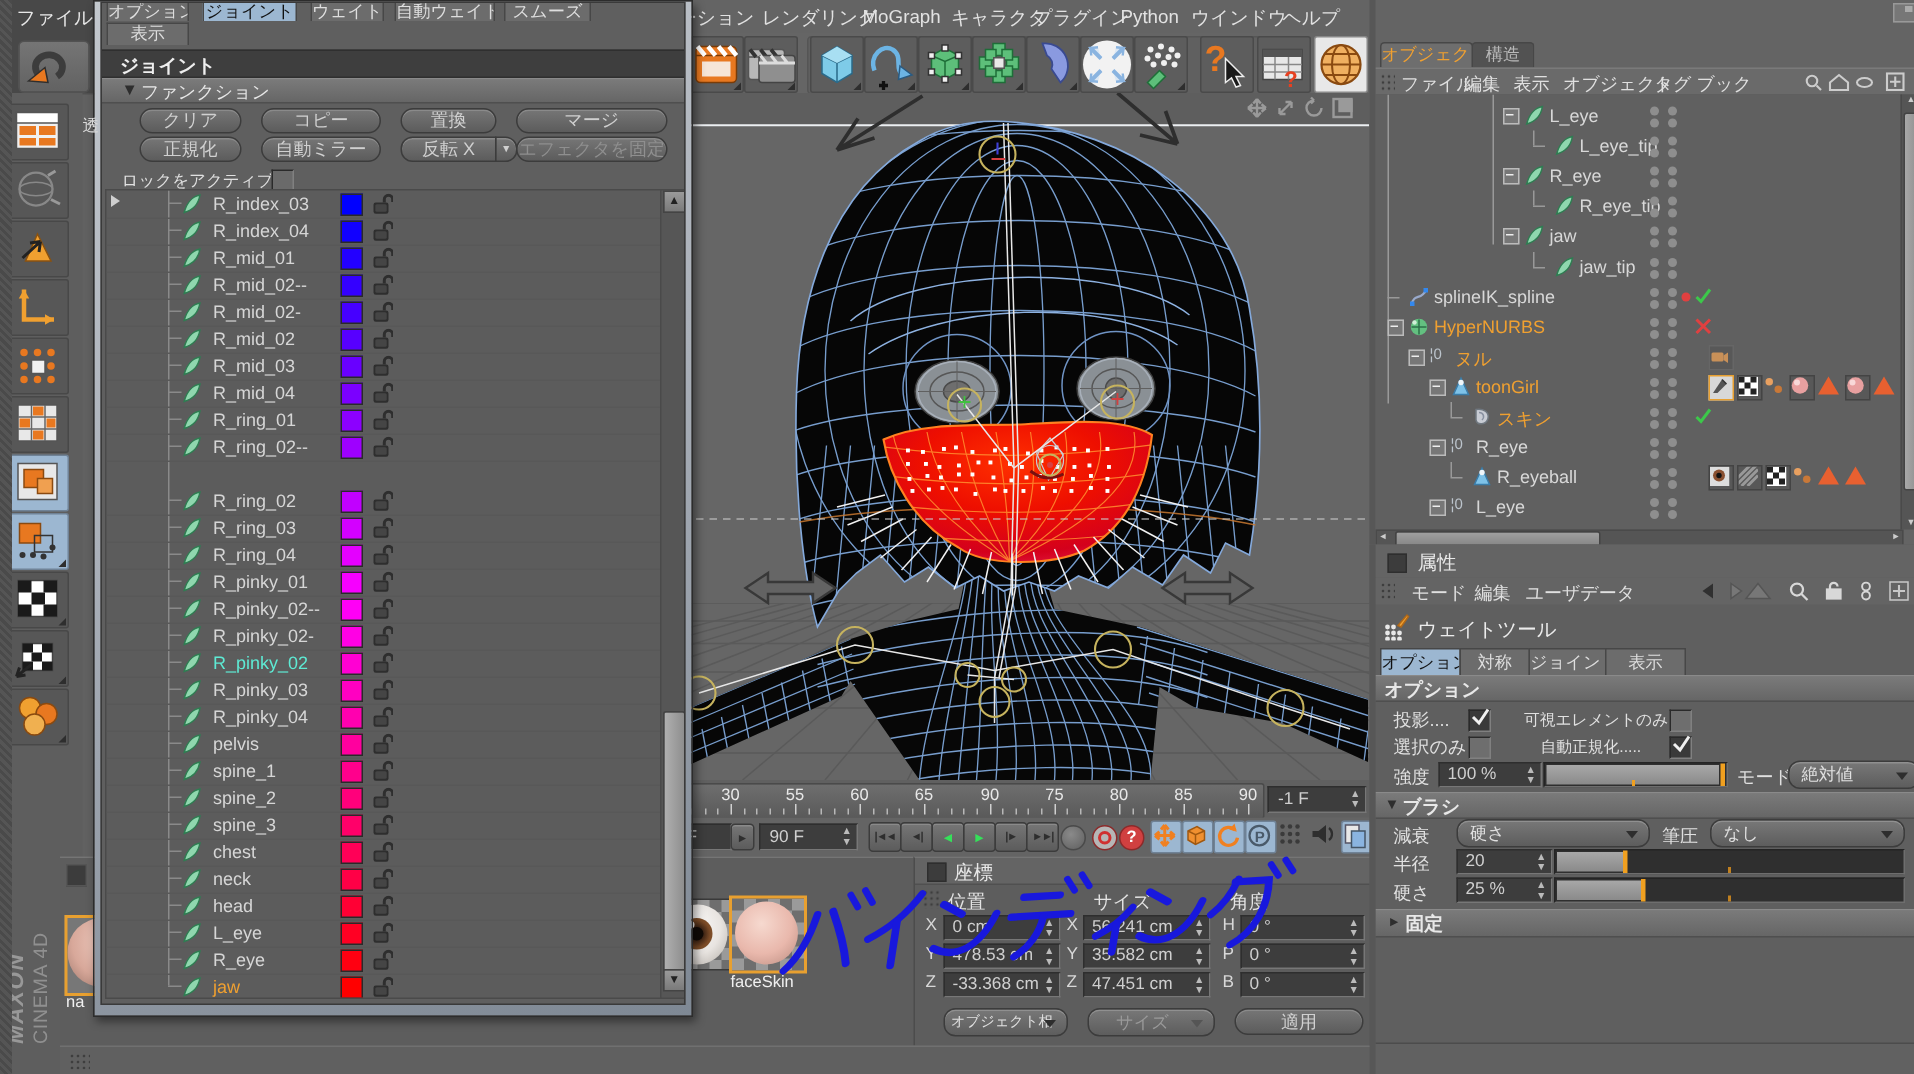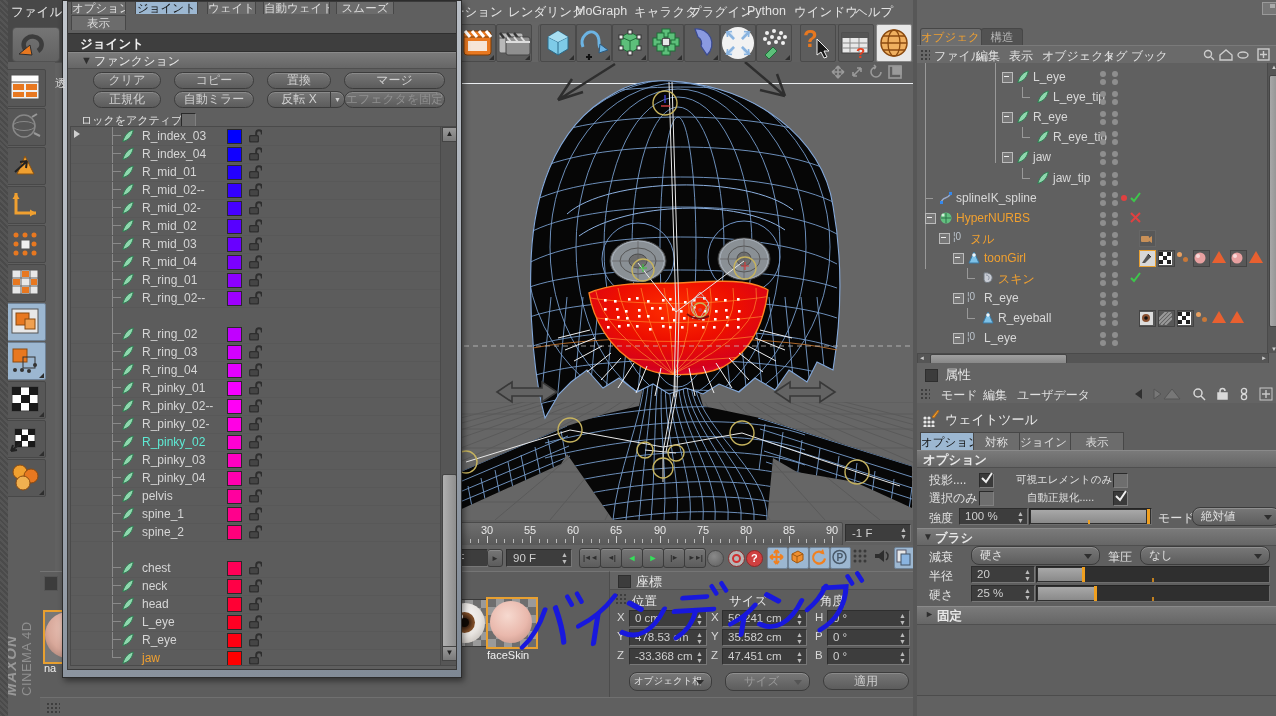--- a/index.html
+++ b/index.html
@@ -1467,20 +1467,33 @@
               <path d="M12.3,1 C8,1.8 3.6,5.5 1.8,12.6 C8,11 11.4,6.5 12.3,1 Z" fill="#8fd7ae" stroke="#2f7d52" stroke-width="1"></path>
             </svg>
 <span class="abs" style="left:71px;top:2px;font-size:12px;color:#d6d6d6;">spine_2</span>
 <div class="abs" style="left:156px;top:2px;width:13px;height:13px;background:#ff007b;border:1px solid #2a2a2a;"></div>
 <svg class="abs" style="left:177px;top:2px;" width="14" height="14" viewBox="0 0 14 14">
               <rect x="1" y="6" width="10" height="7.5" rx="1.5" fill="#2e2e2e"></rect>
               <rect x="2.2" y="7.2" width="7.6" height="5" rx="1" fill="#454545"></rect>
               <path d="M8.2,6 V4 a2.8,2.8 0 0,1 5.6,0 V5.6" stroke="#2e2e2e" fill="none" stroke-width="2"></path>
             </svg>
 </div>
+<div class="jrow" style="top:414px;">
+<div class="abs" style="left:41px;top:8px;width:9px;height:1px;background:#8a8a8a;"></div>
+<svg class="abs" style="left:50px;top:2px;" width="14" height="14" viewBox="0 0 14 14">
+              <path d="M12.3,1 C8,1.8 3.6,5.5 1.8,12.6 C8,11 11.4,6.5 12.3,1 Z" fill="#8fd7ae" stroke="#2f7d52" stroke-width="1"></path>
+            </svg>
+<span class="abs" style="left:71px;top:2px;font-size:12px;color:#d6d6d6;">spine_3</span>
+<div class="abs" style="left:156px;top:2px;width:13px;height:13px;background:#ff0069;border:1px solid #2a2a2a;"></div>
+<svg class="abs" style="left:177px;top:2px;" width="14" height="14" viewBox="0 0 14 14">
+              <rect x="1" y="6" width="10" height="7.5" rx="1.5" fill="#2e2e2e"></rect>
+              <rect x="2.2" y="7.2" width="7.6" height="5" rx="1" fill="#454545"></rect>
+              <path d="M8.2,6 V4 a2.8,2.8 0 0,1 5.6,0 V5.6" stroke="#2e2e2e" fill="none" stroke-width="2"></path>
+            </svg>
+</div>
 <div class="jrow" style="top:432px;">
 <div class="abs" style="left:41px;top:8px;width:9px;height:1px;background:#8a8a8a;"></div>
 <svg class="abs" style="left:50px;top:2px;" width="14" height="14" viewBox="0 0 14 14">
               <path d="M12.3,1 C8,1.8 3.6,5.5 1.8,12.6 C8,11 11.4,6.5 12.3,1 Z" fill="#8fd7ae" stroke="#2f7d52" stroke-width="1"></path>
             </svg>
 <span class="abs" style="left:71px;top:2px;font-size:12px;color:#d6d6d6;">chest</span>
 <div class="abs" style="left:156px;top:2px;width:13px;height:13px;background:#ff0057;border:1px solid #2a2a2a;"></div>
 <svg class="abs" style="left:177px;top:2px;" width="14" height="14" viewBox="0 0 14 14">
               <rect x="1" y="6" width="10" height="7.5" rx="1.5" fill="#2e2e2e"></rect>
               <rect x="2.2" y="7.2" width="7.6" height="5" rx="1" fill="#454545"></rect>

